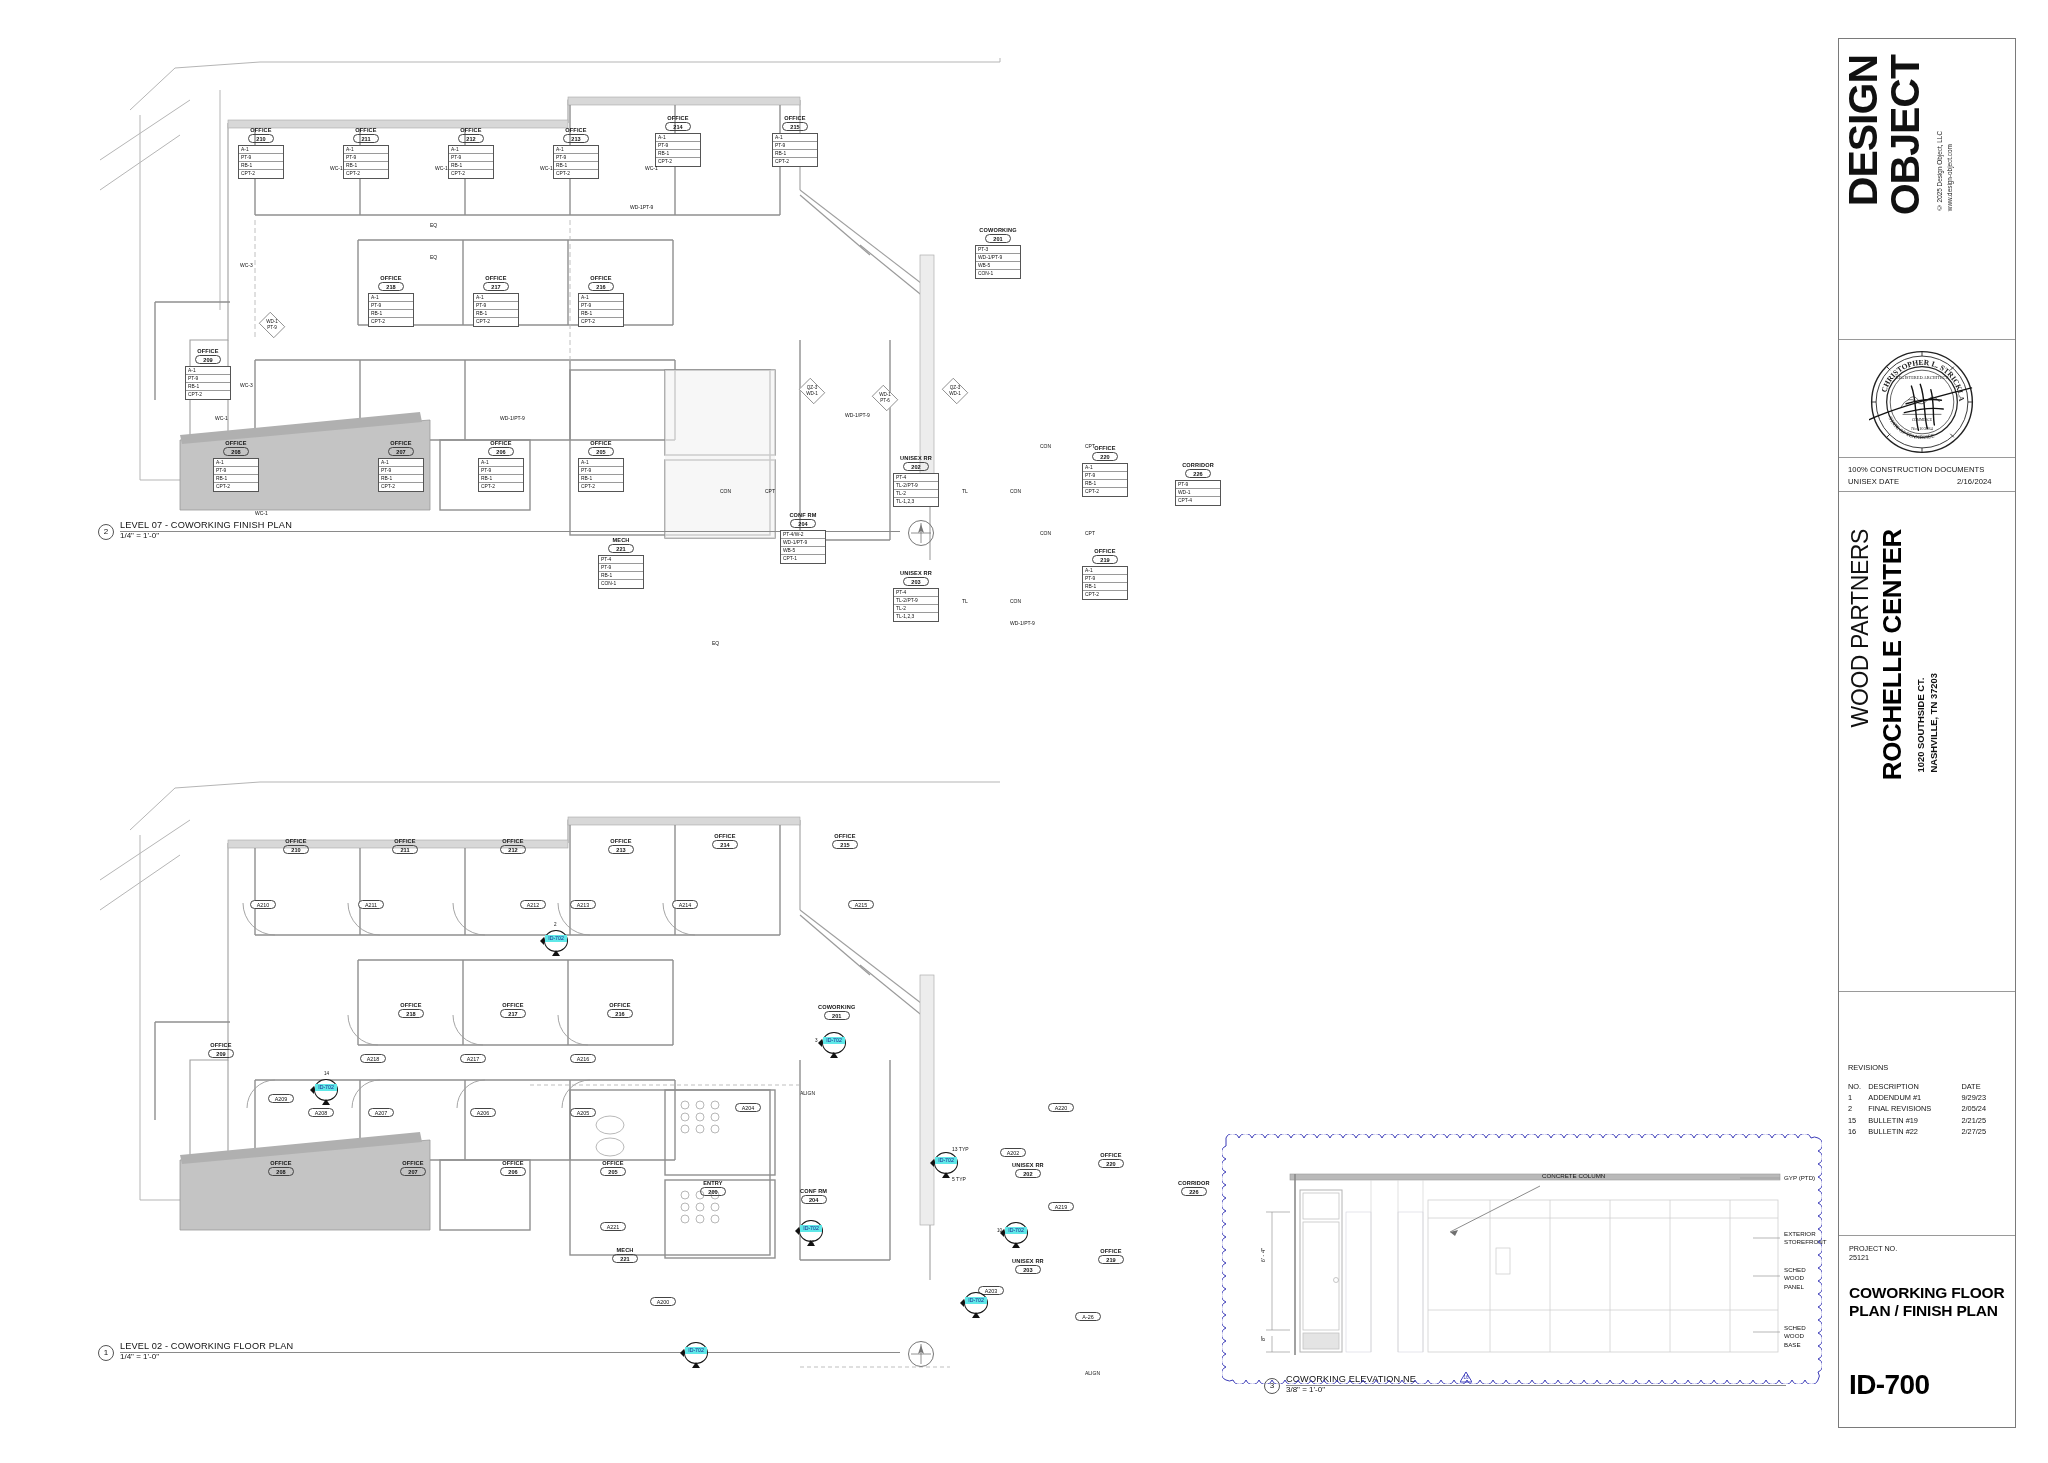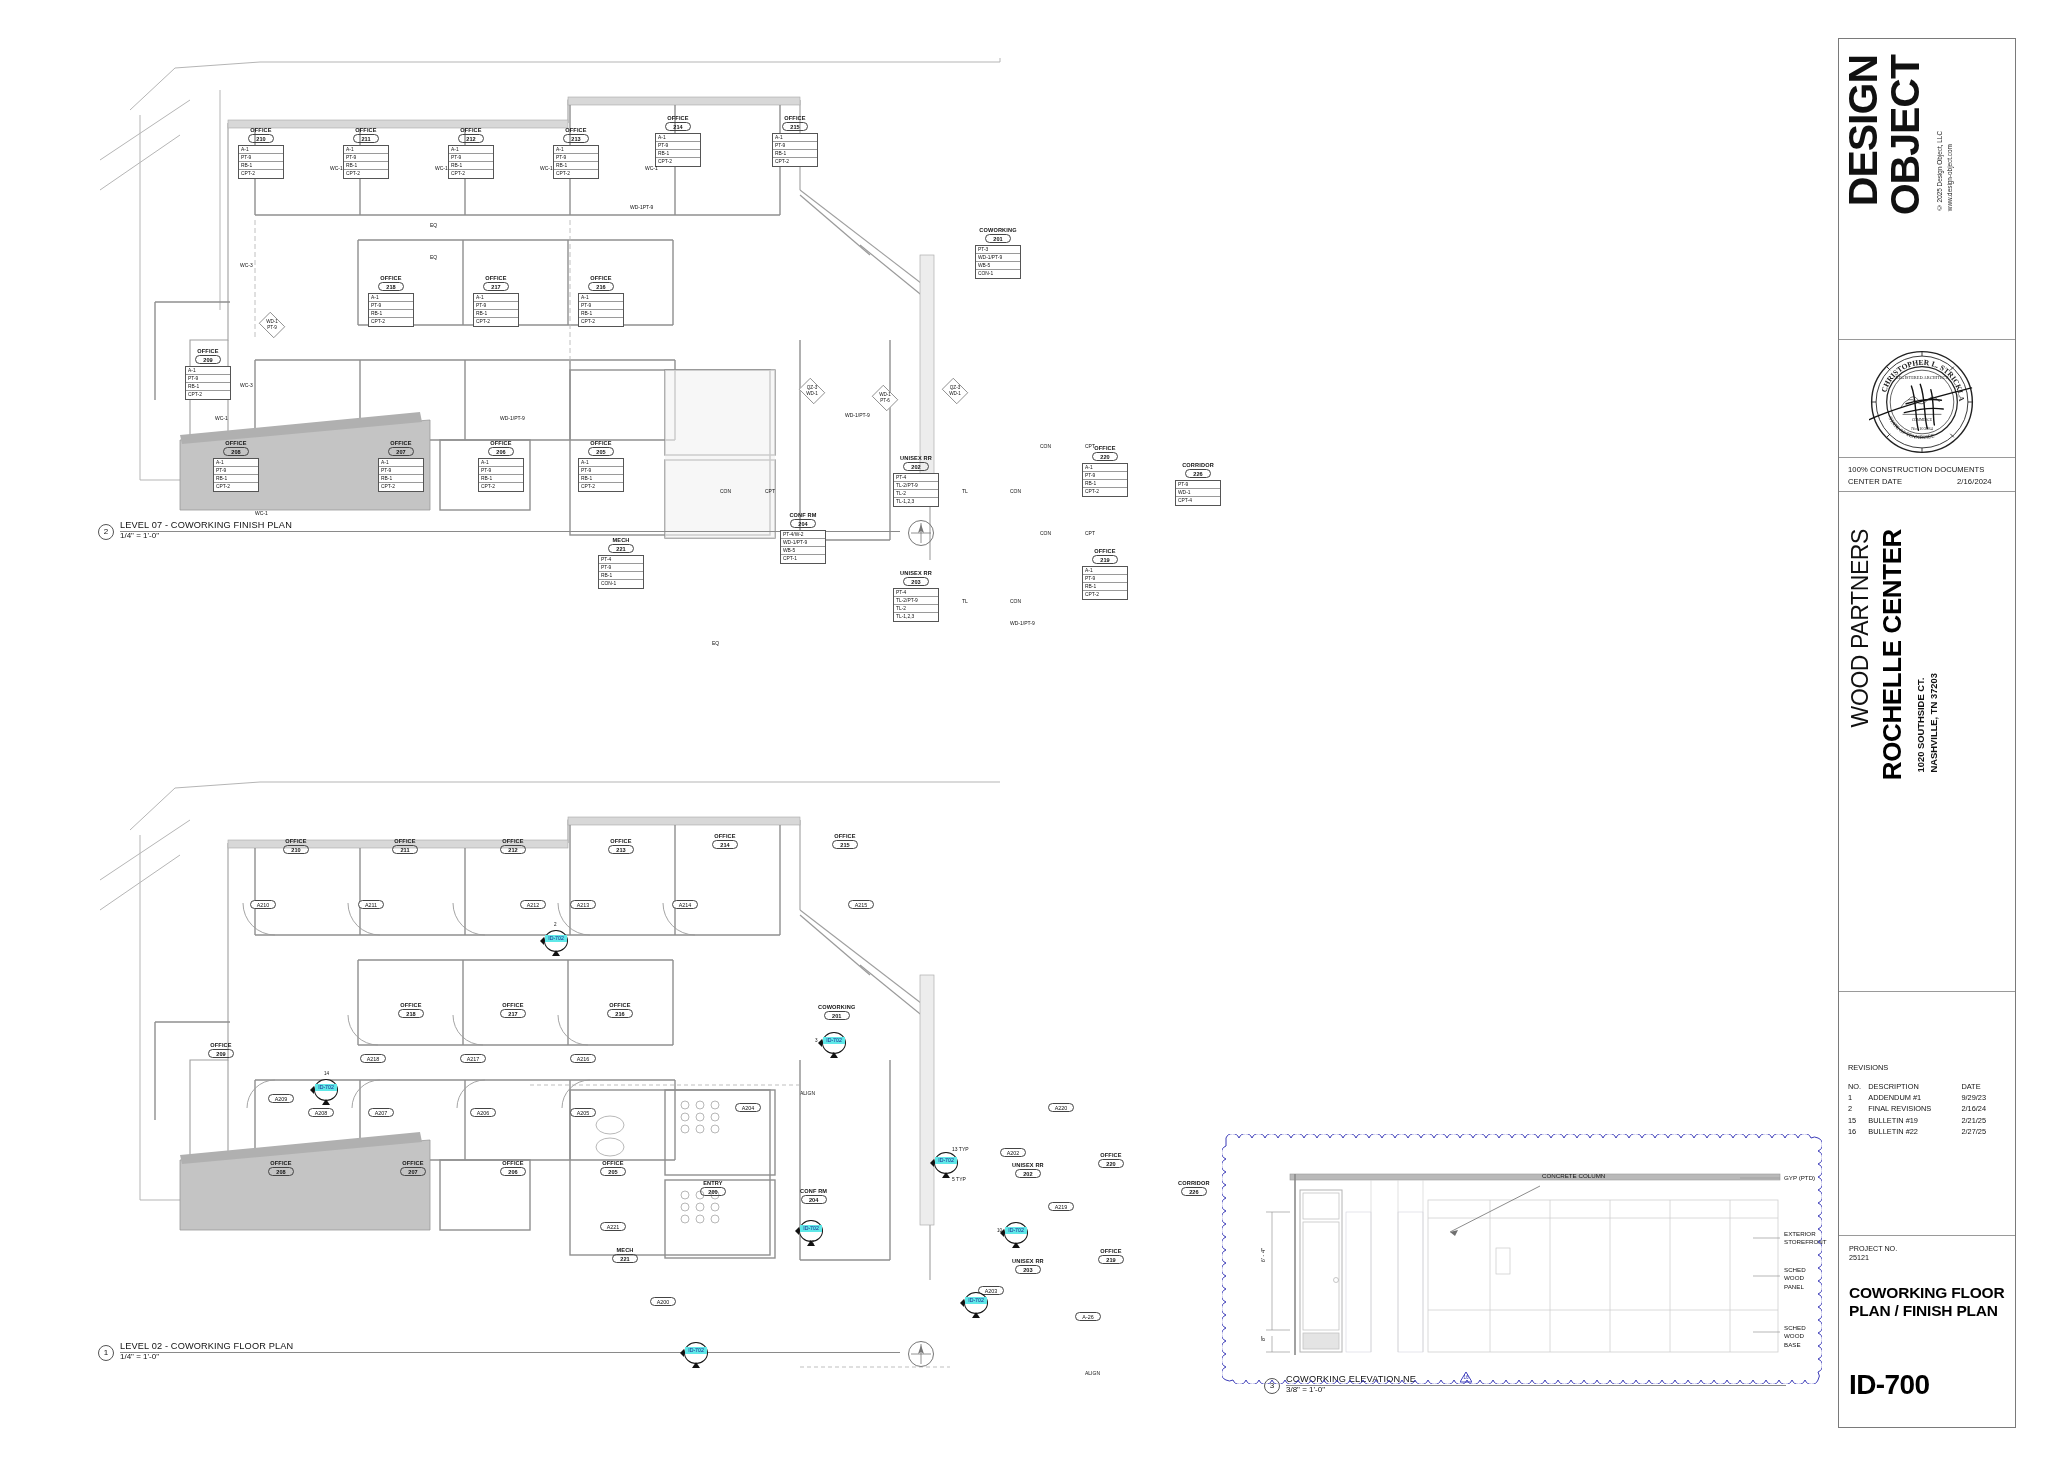--- a/index.html
+++ b/index.html
@@ -1003,21 +1003,21 @@
             <path d="M58 40 C 64 56, 62 76, 66 90"></path>
             <path d="M70 46 C 74 60, 72 76, 74 86"></path>
             <path d="M42 62 C 56 58, 70 56, 82 58"></path>
             <path d="M40 72 C 56 68, 72 66, 84 68"></path>
           </g>
         </svg>
       </div>
       <div class="tb-div" style="top:418px;"></div>
 
       <div class="cd-line" style="left:9px; top:426px;">100% CONSTRUCTION DOCUMENTS</div>
-      <div class="cd-line" style="left:9px; top:438px;">CENTER DATE</div>
+      <div class="cd-line" style="left:9px; top:438px;">UNISEX DATE</div>
       <div class="cd-line" style="left:118px; top:438px;">2/16/2024</div>
       <div class="tb-div" style="top:452px;"></div>
 
       <div class="proj-wrap">
         <div class="proj-client">WOOD PARTNERS</div>
         <div class="proj-name">ROCHELLE CENTER</div>
         <div class="proj-addr">
           <span>1020 SOUTHSIDE CT.</span><br>
           <span>NASHVILLE, TN 37203</span>
         </div>
@@ -1036,21 +1036,21 @@
           </thead>
           <tbody id="rev-body">
               <tr>
                 <td class="rv-no">1</td>
                 <td class="rv-desc">ADDENDUM #1</td>
                 <td class="rv-date">9/29/23</td>
               </tr>
               <tr>
                 <td class="rv-no">2</td>
                 <td class="rv-desc">FINAL REVISIONS</td>
-                <td class="rv-date">2/16/24</td>
+                <td class="rv-date">2/05/24</td>
               </tr>
               <tr>
                 <td class="rv-no">15</td>
                 <td class="rv-desc">BULLETIN #19</td>
                 <td class="rv-date">2/21/25</td>
               </tr>
               <tr>
                 <td class="rv-no">16</td>
                 <td class="rv-desc">BULLETIN #22</td>
                 <td class="rv-date">2/27/25</td>

